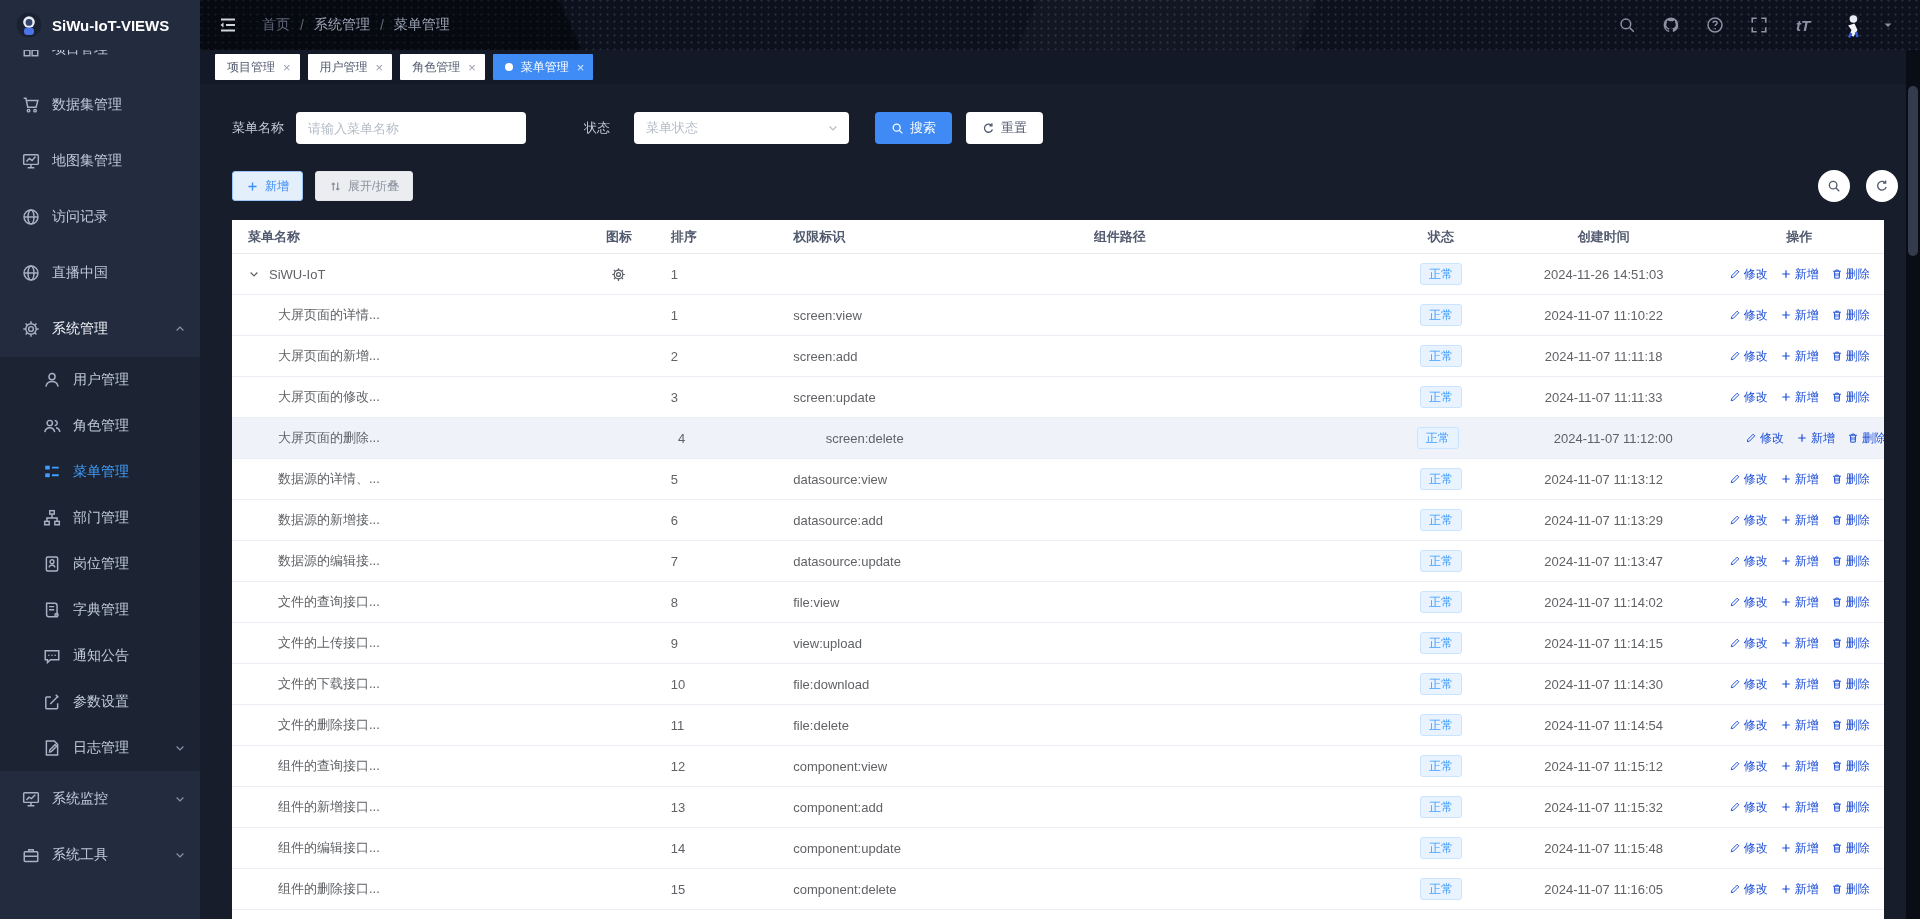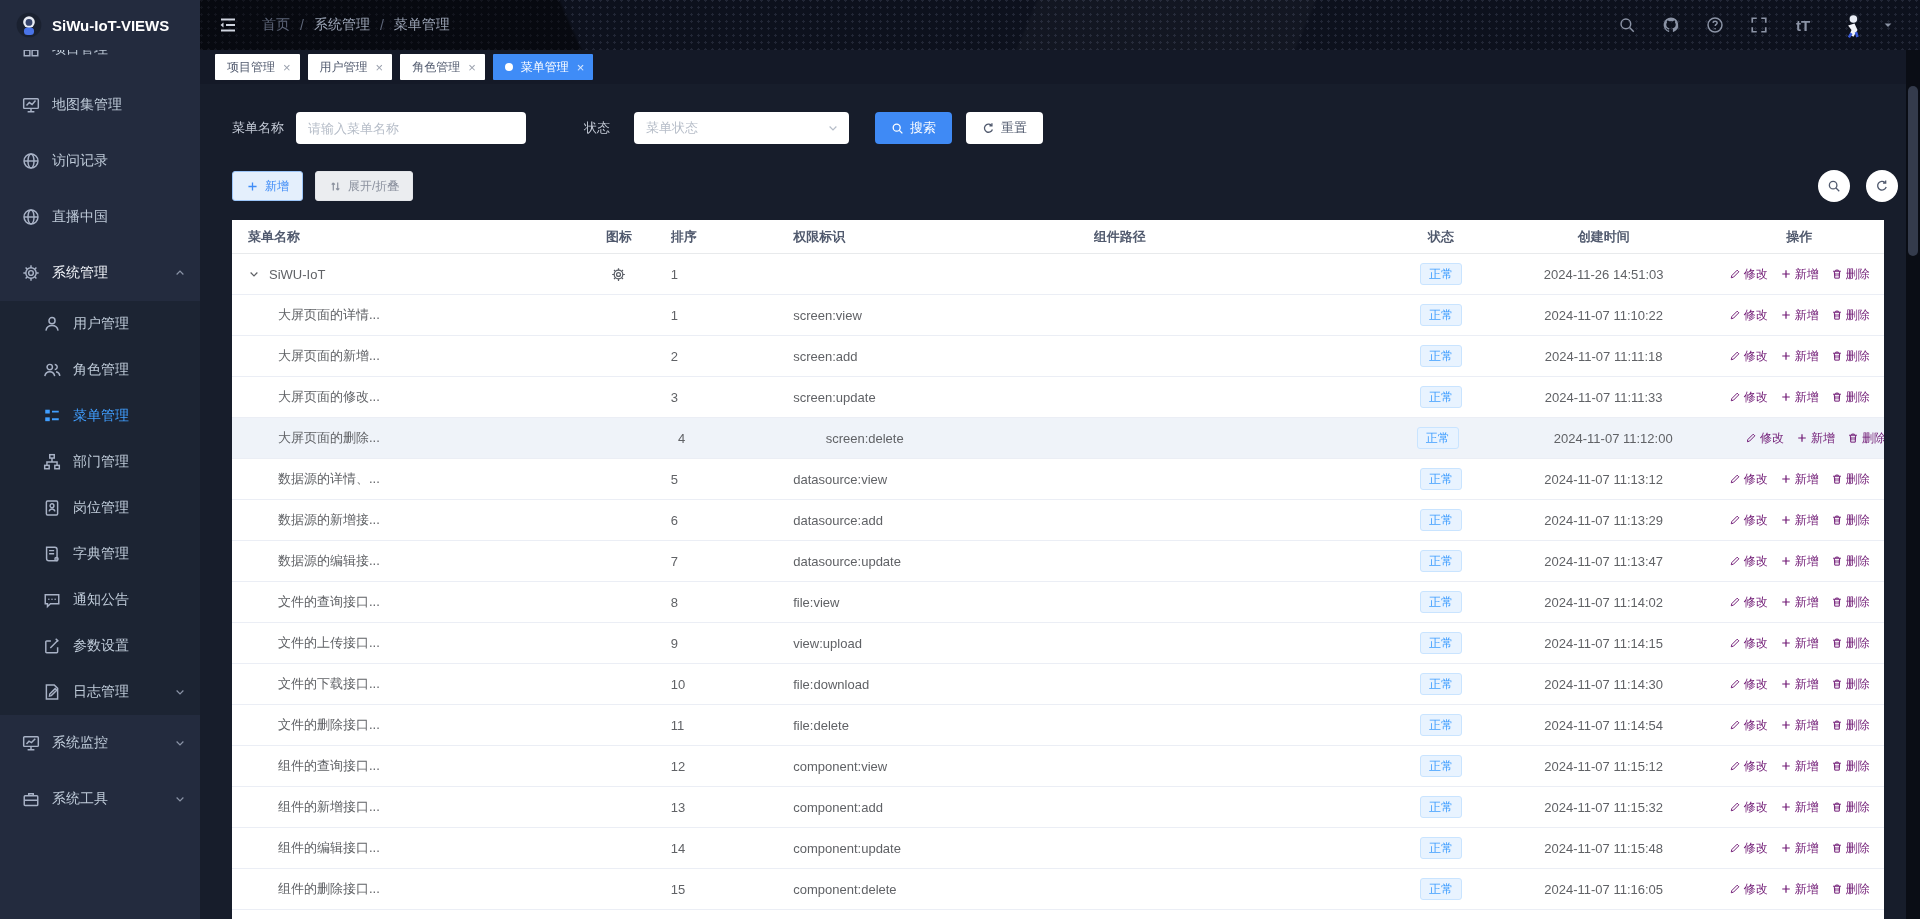--- a/index.html
+++ b/index.html
@@ -32,21 +32,21 @@
     background-size:7px 7px; background-position:40px 4px; }
   .topbar::after { content:""; position:absolute; inset:0;
     background:linear-gradient(113deg, transparent 48%, rgba(255,255,255,.025) 48.2%, rgba(255,255,255,.025) 64%, transparent 64.2%),
                linear-gradient(246deg, transparent 78%, rgba(0,0,0,.45) 78.2%); }
   .topbar > * { position:relative; z-index:2; }
   .collapse-btn { color:#cfd4de; width:20px; height:20px; cursor:pointer; }
   .breadcrumb { display:flex; align-items:center; gap:10px; margin-left:24px; font-size:14px; }
   .crumb-dim { color:#5d6578; }
   .crumb { color:#9aa3b4; cursor:pointer; }
   .crumb-sep { color:#5d6578; }
-  .top-icons { margin-left:auto; display:flex; align-items:center; gap:26px; color:#8b93a5; }
+  .top-icons { margin-left:auto; display:flex; align-items:center; gap:26px; color:#8b93a5;font-style:italic; }
   .top-icon { width:18px; height:18px; display:inline-flex; align-items:center; justify-content:center; cursor:pointer; }
   .font-size-glyph { font-size:15px; font-weight:bold; letter-spacing:0; color:#8b93a5; }
   .avatar { width:30px; height:30px; border-radius:4px; display:inline-flex; cursor:pointer; }
   .caret { width:12px; height:12px; color:#8b93a5; margin-left:-12px; cursor:pointer; }
 
   
   .tabbar { height:34px; flex:0 0 34px; background:#141927; display:flex; align-items:center; padding-left:15px; }
   .tab { display:inline-flex; align-items:center; height:26px; padding:0 9px 0 12px; margin-right:8px; background:#ffffff; color:#515a6e; font-size:12px; gap:8px; cursor:pointer; border-radius:1px; }
   .tab .tab-close { color:#9aa0ad; font-size:13px; line-height:1; cursor:pointer; }
   .tab.active { background:#3f8cf7; color:#ffffff; }
@@ -87,21 +87,21 @@
   .col-sort { width:100px; }
   .col-perm { width:305px;margin-left:24px; }
   .col-path { width:300px; text-align:left; }
   .col-status { width:105px; text-align:center; display:flex; justify-content:center; }
   .col-time { width:225px; text-align:center; }
   .col-ops { width:172px; text-align:right; display:flex; justify-content:center; gap:12px; }
   .tree-caret { width:12px; height:12px; color:#606266; margin-right:9px; cursor:pointer; flex:0 0 12px; }
   .indent { display:inline-block; width:30px; flex:0 0 30px; }
   .gear-glyph { width:15px; height:15px; color:#5a5e66; }
   .badge { display:inline-block; padding:2px 8px; background:#e8f3ff; border:1px solid #c9e4ff; color:#409eff; border-radius:3px; font-size:12px; line-height:16px; }
-  .op-link { display:inline-flex; align-items:center; gap:3px; color:#701a75; font-size:12px; cursor:pointer; }
+  .op-link { display:inline-flex; align-items:center; gap:3px; color:#1d4ed8; font-size:12px; cursor:pointer; }
   .op-link svg { width:12px; height:12px; }
 
   
   .page-scrollbar { position:absolute; top:50px; right:0; bottom:0; width:14px; background:#0a0d15; z-index:5; }
   .page-scrollbar .thumb { position:absolute; top:36px; left:2px; width:10px; height:170px; border-radius:6px; background:#343b4c; cursor:pointer; }
 </style>
 </head>
 <body>
 
 <div class="app">
@@ -111,20 +111,30 @@
         <div class="menu-item">
           <span class="mi-icon">
             <svg viewBox="0 0 16 16" fill="none" stroke="currentColor" stroke-width="1.3" width="100%" height="100%">
               <rect x="2" y="2" width="5" height="5"></rect>
               <rect x="9" y="2" width="5" height="5"></rect>
               <rect x="2" y="9" width="5" height="5"></rect>
               <rect x="9" y="9" width="5" height="5"></rect>
             </svg>
           </span>
           <span class="mi-label">项目管理</span>
+        </div>
+        <div class="menu-item">
+          <span class="mi-icon">
+            <svg viewBox="0 0 16 16" fill="none" stroke="currentColor" stroke-width="1.3" width="100%" height="100%">
+              <path d="M1.5 2h2l1.6 8h7.4l1.6-6H4.1"></path>
+              <circle cx="5.8" cy="13" r="1.1"></circle>
+              <circle cx="11.6" cy="13" r="1.1"></circle>
+            </svg>
+          </span>
+          <span class="mi-label">数据集管理</span>
         </div>
         <div class="menu-item">
           <span class="mi-icon">
             <svg viewBox="0 0 16 16" fill="none" stroke="currentColor" stroke-width="1.3" width="100%" height="100%">
               <rect x="1.5" y="2.5" width="13" height="8.5" rx="0.8"></rect>
               <path d="M8 11v2.3M5 14h6M4 8.5l2.5-2.7L9 7.5l3-3.5"></path>
             </svg>
           </span>
           <span class="mi-label">地图集管理</span>
         </div>

